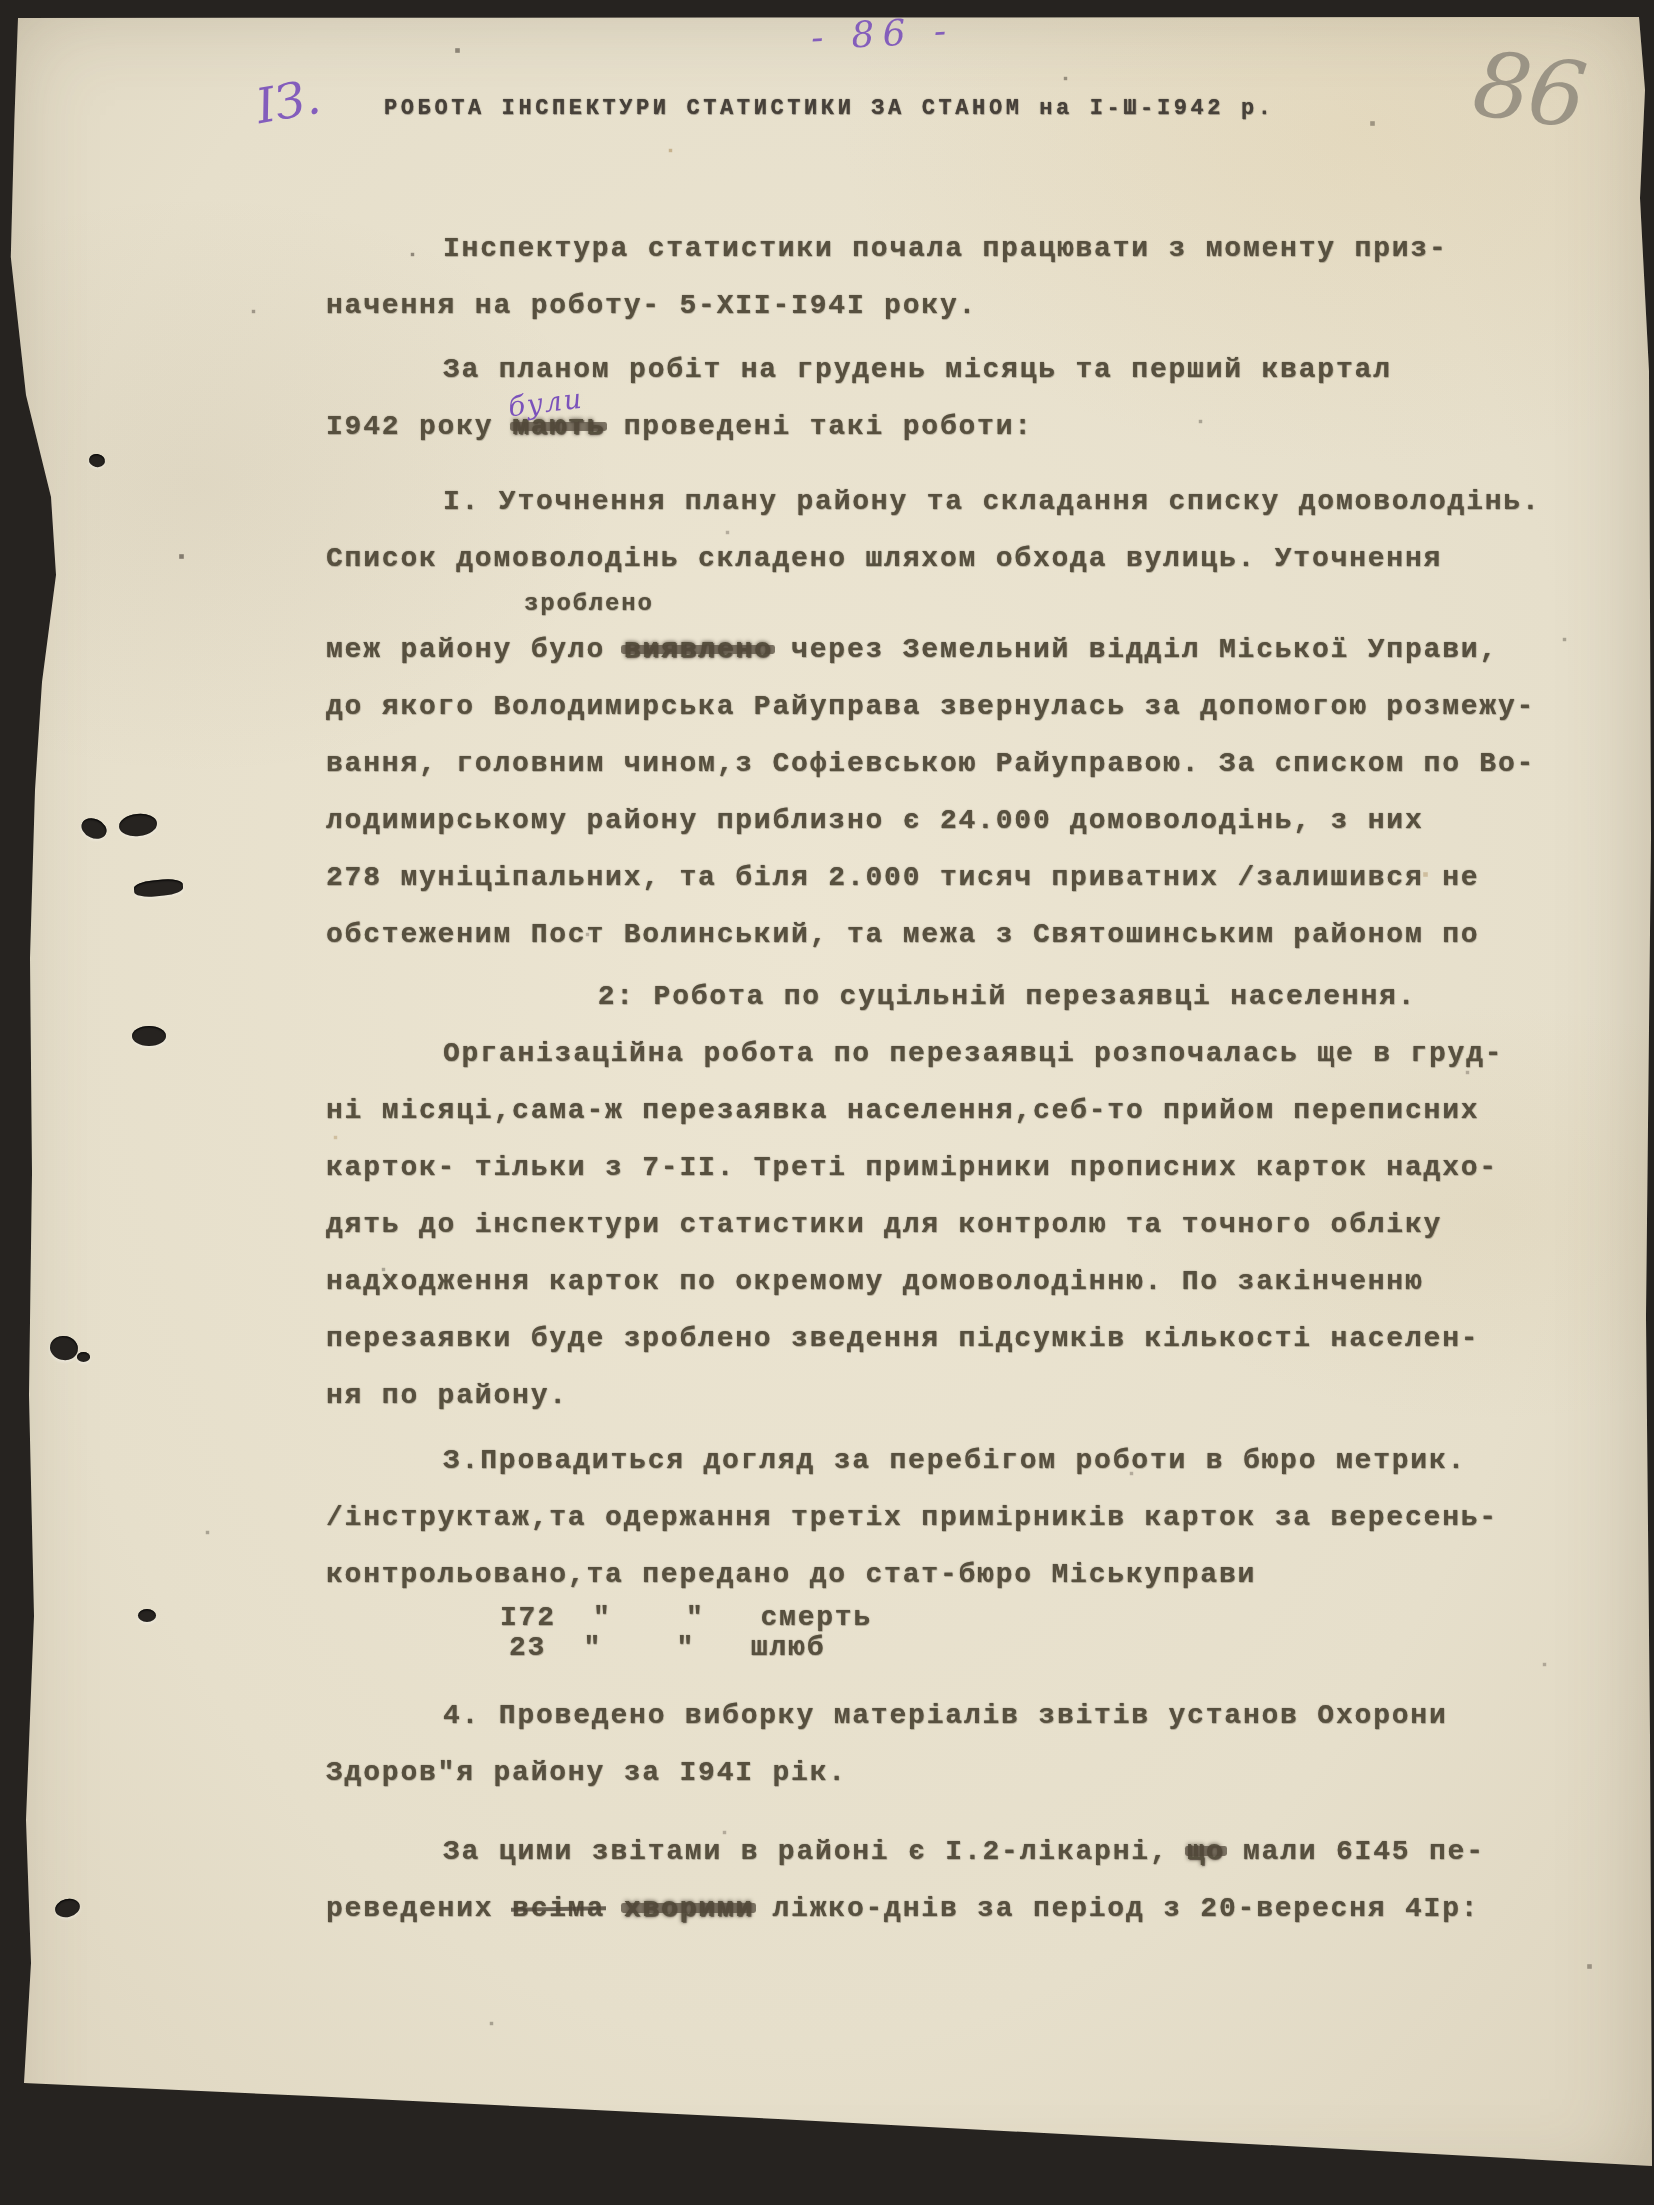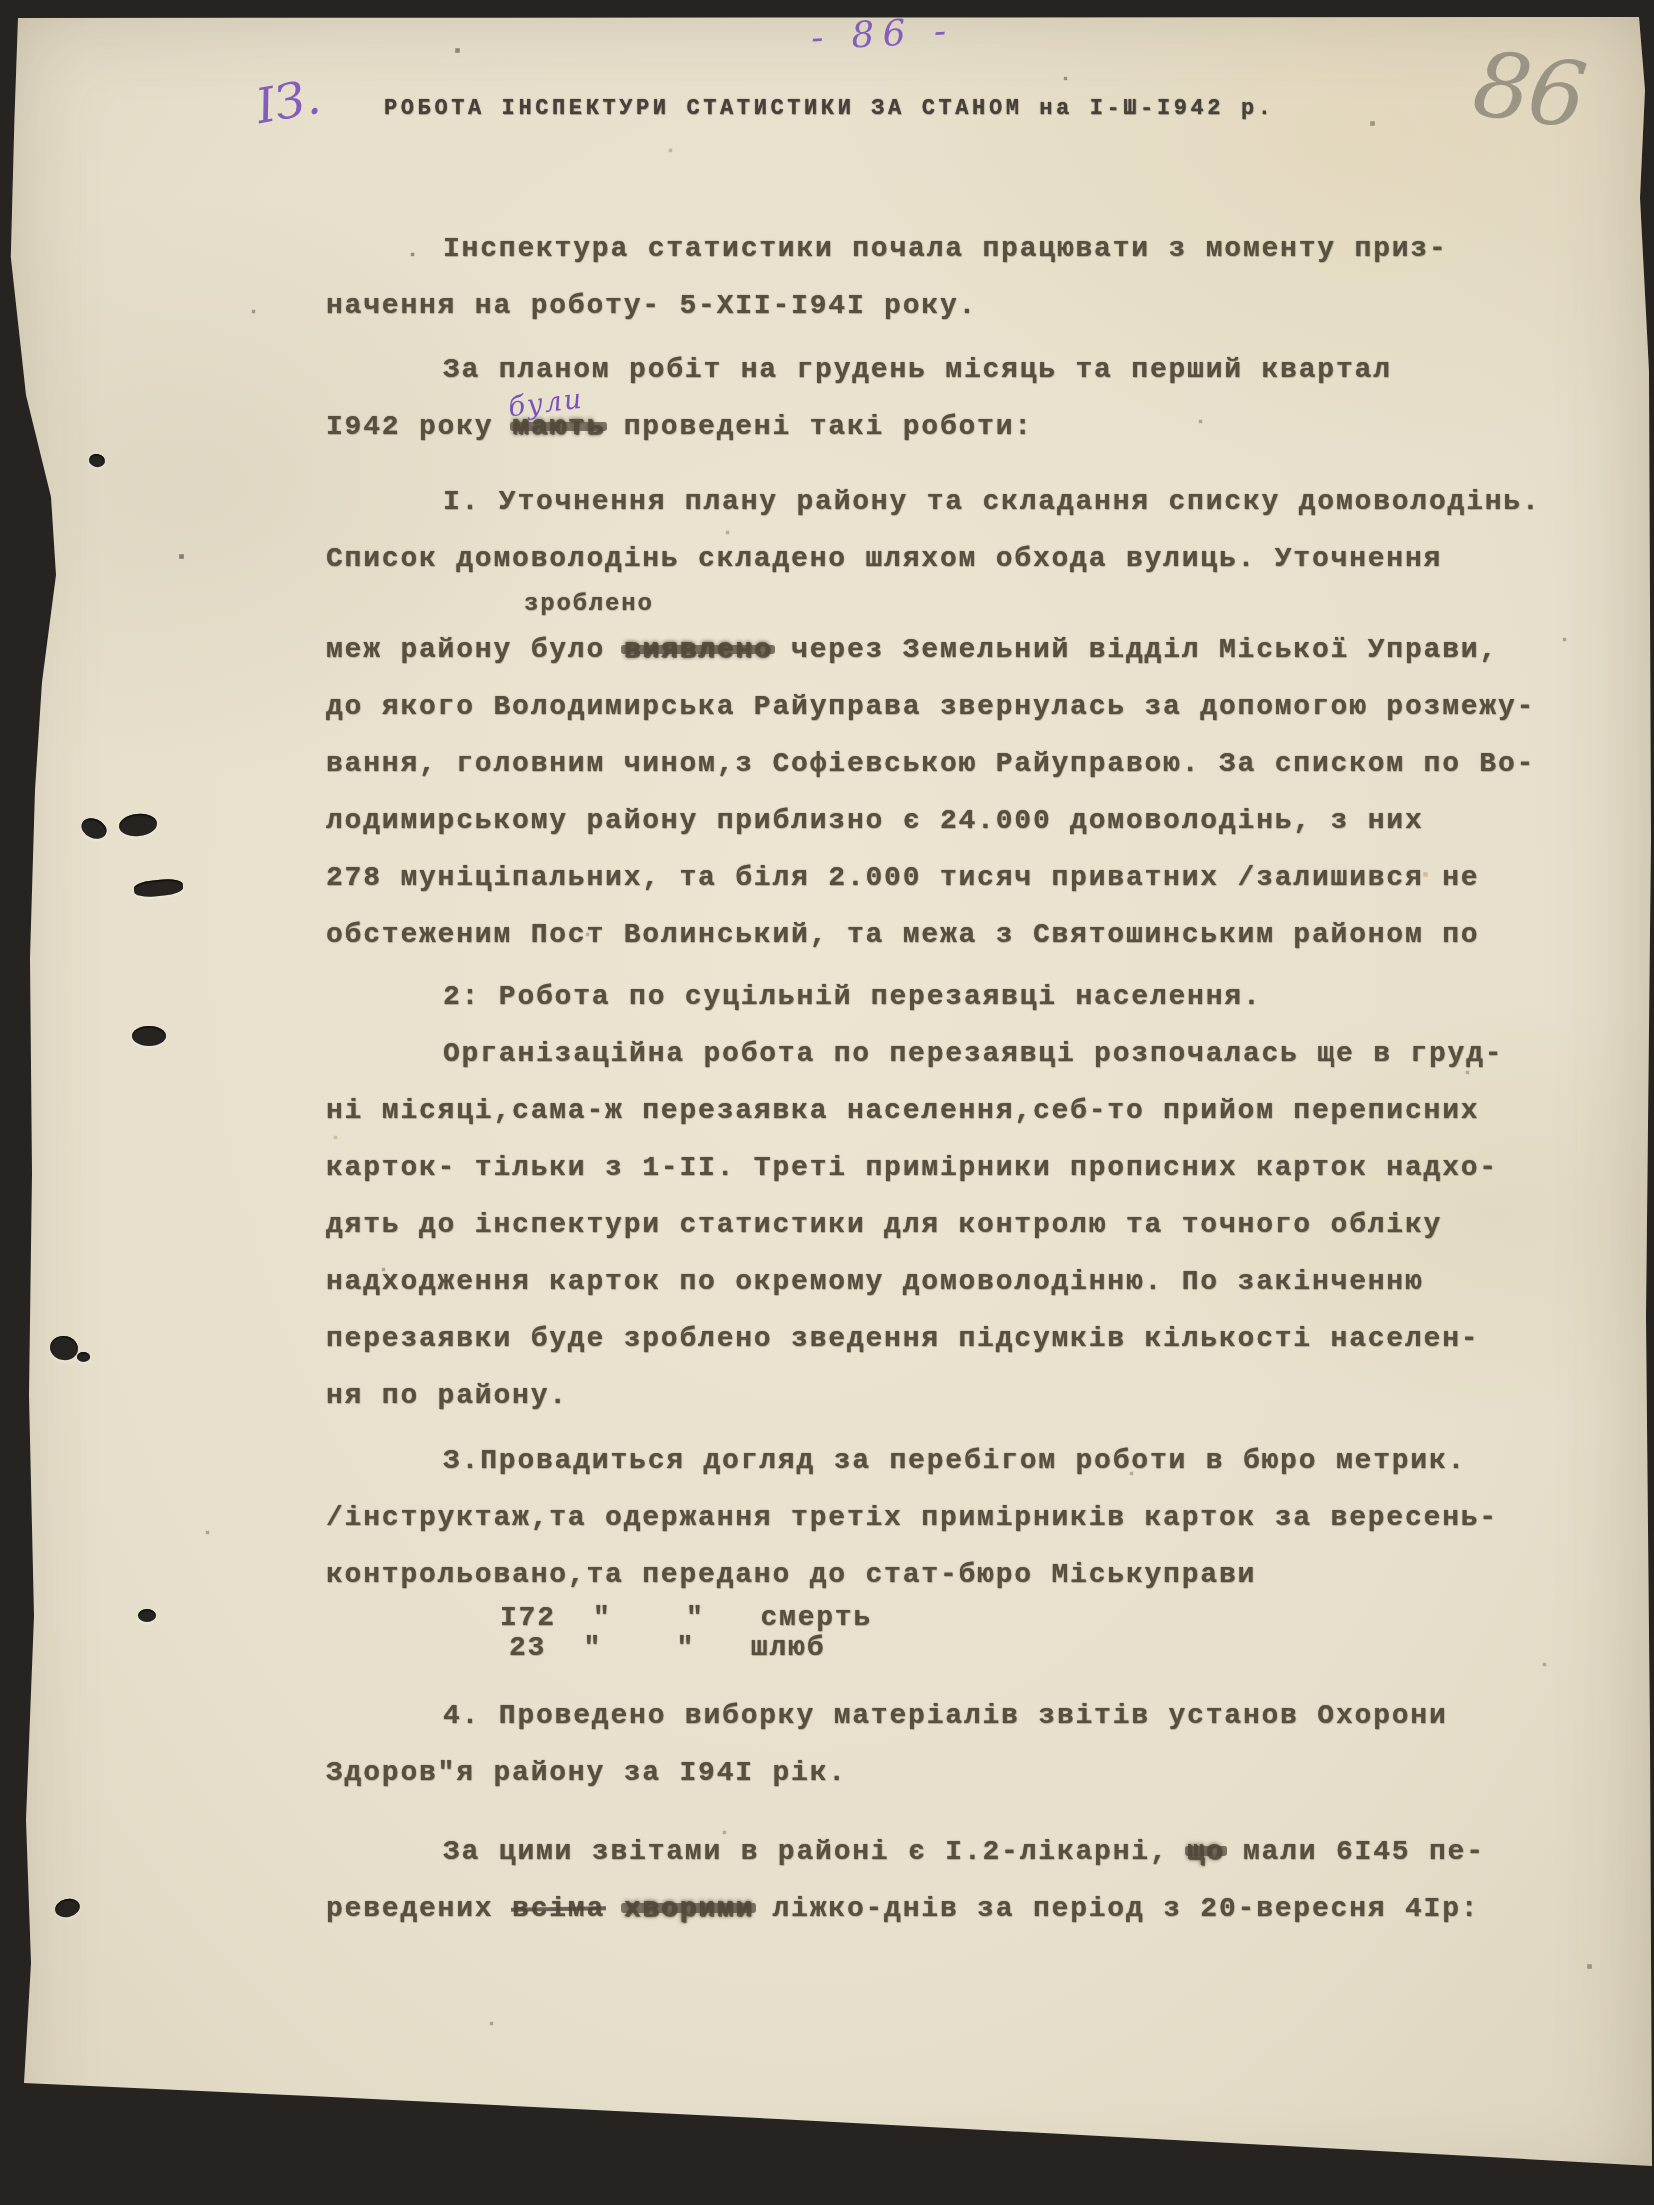--- a/index.html
+++ b/index.html
@@ -113,24 +113,24 @@
         <div class="line"><span class="seg">І942 року </span><span class="seg struck-heavy rel">мають<i class="hand-above">були</i></span><span class="seg"> проведені такі роботи:</span></div>
         <div class="line" style="padding-left: 117px; margin-top: 18px;"><span class="seg">І. Уточнення плану району та складання списку домоволодінь.</span></div>
         <div class="line"><span class="seg">Список домоволодінь складено шляхом обхода вулиць. Уточнення</span></div>
         <div class="line insert" style="padding-left: 198px;"><span class="seg">зроблено</span></div>
         <div class="line"><span class="seg">меж району було </span><span class="seg struck-heavy">виявлено</span><span class="seg"> через Земельний відділ Міської Управи,</span></div>
         <div class="line"><span class="seg">до якого Володимирська Райуправа звернулась за допомогою розмежу-</span></div>
         <div class="line"><span class="seg">вання, головним чином,з Софіевською Райуправою. За списком по Во-</span></div>
         <div class="line"><span class="seg">лодимирському району приблизно є 24.000 домоволодінь, з них</span></div>
         <div class="line"><span class="seg">278 муніціпальних, та біля 2.000 тисяч приватних /залишився не</span></div>
         <div class="line"><span class="seg">обстеженим Пост Волинський, та межа з Святошинським районом по</span></div>
-        <div class="line" style="padding-left: 117px; margin-top: 4.8px;"><span class="seg">2: Робота по суцільній перезаявці населення.</span></div>
+        <div class="line" style="padding-left: 117px; margin-top: 4.8px; text-align: center;"><span class="seg">2: Робота по суцільній перезаявці населення.</span></div>
         <div class="line" style="padding-left: 117px;"><span class="seg">Організаційна робота по перезаявці розпочалась ще в груд-</span></div>
         <div class="line"><span class="seg">ні місяці,сама-ж перезаявка населення,себ-то прийом переписних</span></div>
-        <div class="line"><span class="seg">карток- тільки з 1-ІІ. Треті примірники прописних карток надхо-</span></div>
+        <div class="line"><span class="seg">карток- тільки з 7-ІІ. Треті примірники прописних карток надхо-</span></div>
         <div class="line"><span class="seg">дять до інспектури статистики для контролю та точного обліку</span></div>
         <div class="line"><span class="seg">надходження карток по окремому домоволодінню. По закінченню</span></div>
         <div class="line"><span class="seg">перезаявки буде зроблено зведення підсумків кількості населен-</span></div>
         <div class="line"><span class="seg">ня по району.</span></div>
         <div class="line" style="padding-left: 117px; margin-top: 8.4px;"><span class="seg">З.Провадиться догляд за перебігом роботи в бюро метрик.</span></div>
         <div class="line"><span class="seg">/інструктаж,та одержання третіх примірників карток за вересень-</span></div>
         <div class="line"><span class="seg">контрольовано,та передано до стат-бюро Міськуправи</span></div>
         <div class="line tight" style="padding-left: 174px;"><span class="seg">І72  "    "   смерть</span></div>
         <div class="line tight" style="padding-left: 183px;"><span class="seg">23  "    "   шлюб</span></div>
         <div class="line" style="padding-left: 117px; margin-top: 24px;"><span class="seg">4. Проведено виборку матеріалів звітів установ Охорони</span></div>

